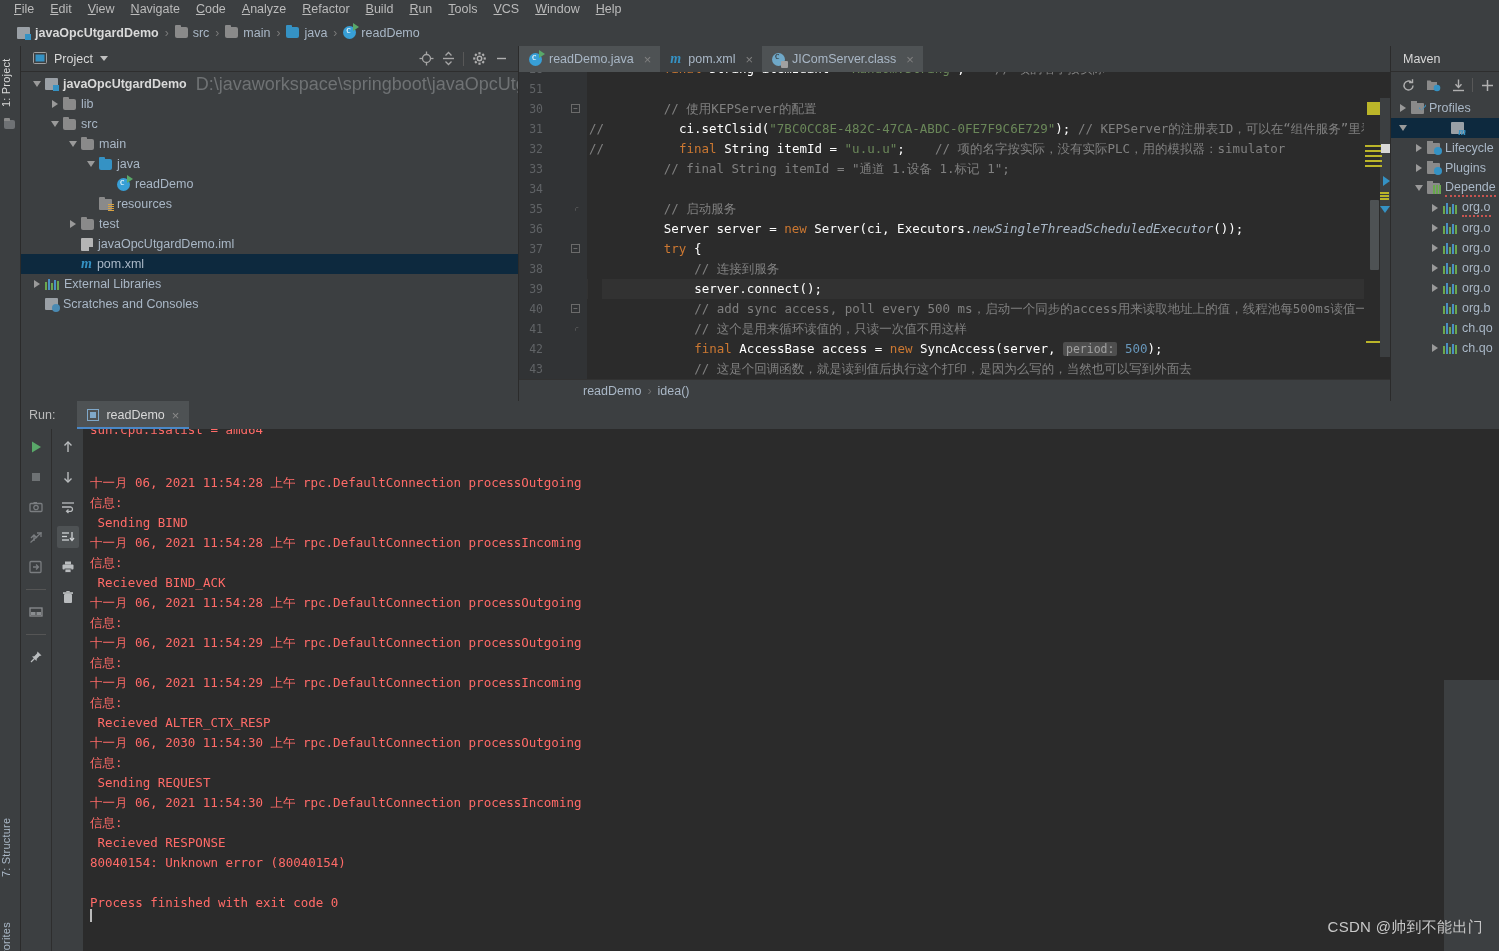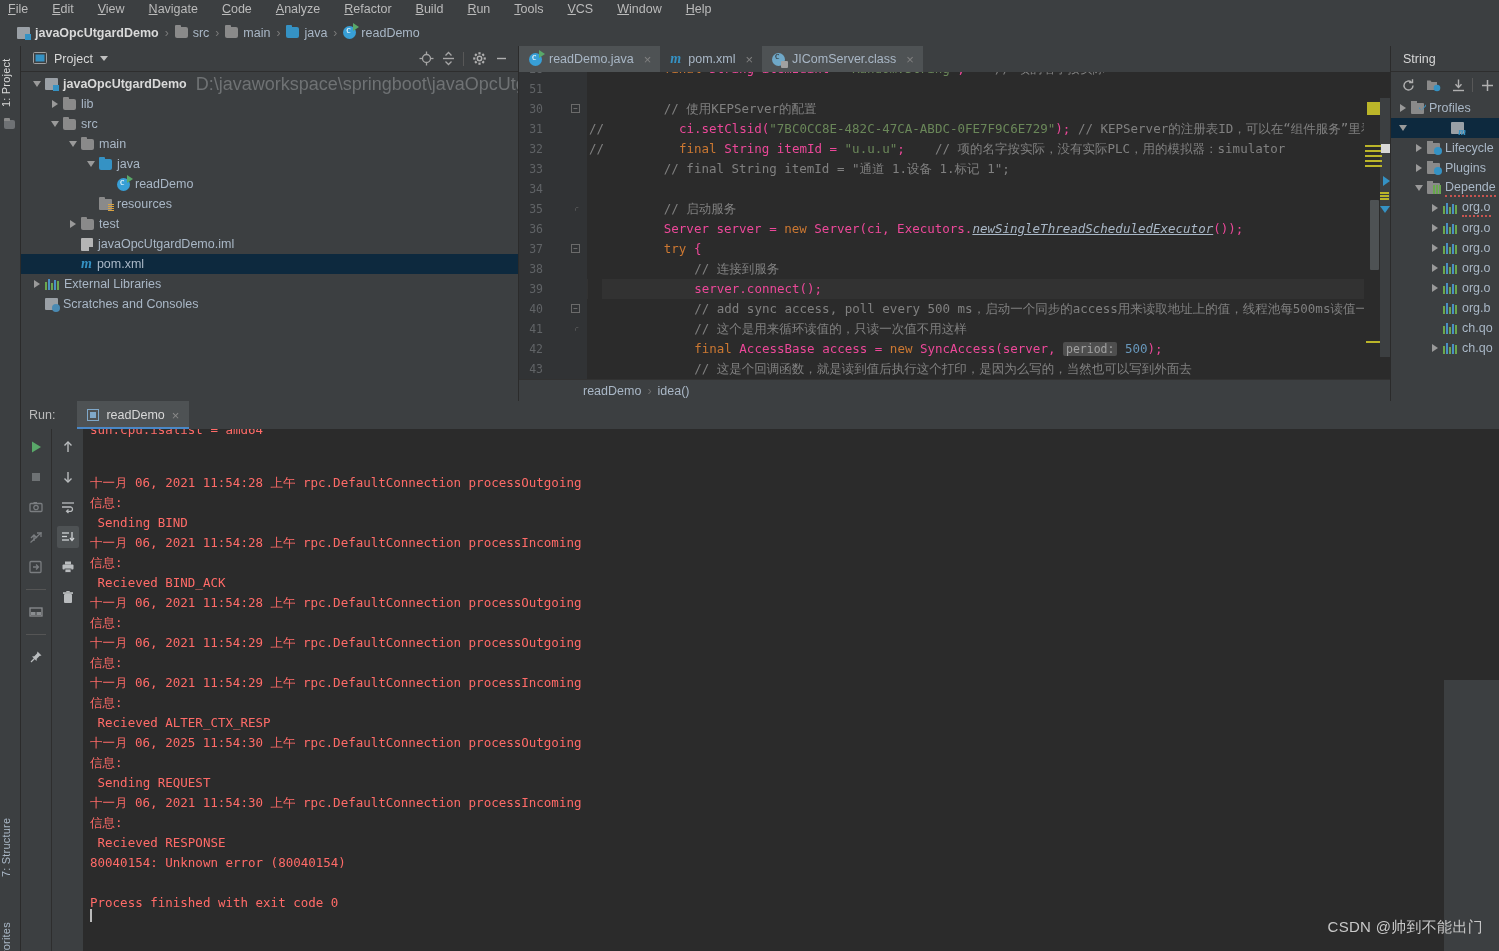--- a/index.html
+++ b/index.html
@@ -8,21 +8,21 @@
     background: #3c3f41;
     font-family: "Liberation Sans", sans-serif;
     overflow: hidden;
     -webkit-font-smoothing: antialiased;
   }
   .app { position: relative; width: 1499px; height: 951px; background: #3c3f41; }
 
   
   .menubar {
     position: absolute; left: 0; top: 0; width: 1499px; height: 19px;
-    background: #3c3f41; display: flex; align-items: center;  gap: 8px;
+    background: #3c3f41; display: flex; align-items: center; padding-left: 6px;
   }
   .menubar .mi {
     color: #bbbbbb; font-size: 12.5px; padding: 0 8px; line-height: 19px;
     white-space: nowrap; cursor: default;
   }
   .menubar .mi u { text-decoration: underline; }
 
   
   .navbar {
     position: absolute; left: 0; top: 19px; width: 1499px; height: 27px;
@@ -166,22 +166,22 @@
   }
   .codelines {
     position: absolute; left: 84px; top: 0; right: 0; height: 100%;
     font-family: "DejaVu Sans Mono", monospace; font-size: 12.5px;
   }
   .cl { position: absolute; white-space: pre; left: 0; }
   .hl-row { position: absolute; left: 68px; right: 26px; height: 20px; background: #323232; }
   .kw { color: #cc7832; }
   .cm { color: #808080; }
   .st { color: #6a8759; }
-  .it { color: #a9b7c6; font-style: italic; text-decoration: underline; }
-  .cd { color: #ec4899; }
+  .it { color: #a9b7c6; font-style: italic; }
+  .cd { color: #ffffff; }
   .num { color: #6897bb; }
   .hint { background: #4e4e4e; color: #a0a0a0; padding: 0 3px; border-radius: 2px; font-size: 11.5px; }
 
   .scroll-right { position:absolute; right:0; top:26px; bottom:22px; width:26px; background:#3c3f41; }
   .sr-inner { position:absolute; left:0; top:0; right:10px; bottom:0; background:#2b2b2b;}
   .mark { position:absolute; background:#bbb529; }
   .sr-thumb { position:absolute; right:11px; width:9px; background:#4e5254; border-radius:1px;}
 
   .breadcrumbbar {
     position: absolute; left: 0; bottom: 0; width: 100%; height: 22px;
@@ -587,21 +587,21 @@
       </div>
     <div class="breadcrumbbar">
       <span>readDemo</span>
       <span class="sep2">›</span>
       <span>idea()</span>
     </div>
   </div>
 
   <div class="maven">
     <div class="mv-header">
-      <span>String</span>
+      <span>Maven</span>
     </div>
     <div class="mv-tools">
       <span class="hdr-btn">
         <svg width="15" height="15" viewBox="0 0 15 15">
             <path d="M12 7.5a4.5 4.5 0 1 1-1.6-3.4" fill="none" stroke="#b0b0b0" stroke-width="1.4"></path>
             <path d="M11.5 1.2 L11.5 4.6 L8.1 4.6" fill="none" stroke="#b0b0b0" stroke-width="1.4"></path>
           </svg>
       </span>
       <span class="hdr-btn">
         <svg width="15" height="15" viewBox="0 0 15 15">
@@ -902,21 +902,21 @@
         <div class="cline">十一月 06, 2021 11:54:28 上午 rpc.DefaultConnection processIncoming</div>
         <div class="cline">信息:</div>
         <div class="cline"> Recieved BIND_ACK</div>
         <div class="cline">十一月 06, 2021 11:54:28 上午 rpc.DefaultConnection processOutgoing</div>
         <div class="cline">信息:</div>
         <div class="cline">十一月 06, 2021 11:54:29 上午 rpc.DefaultConnection processOutgoing</div>
         <div class="cline">信息:</div>
         <div class="cline">十一月 06, 2021 11:54:29 上午 rpc.DefaultConnection processIncoming</div>
         <div class="cline">信息:</div>
         <div class="cline"> Recieved ALTER_CTX_RESP</div>
-        <div class="cline">十一月 06, 2025 11:54:30 上午 rpc.DefaultConnection processOutgoing</div>
+        <div class="cline">十一月 06, 2030 11:54:30 上午 rpc.DefaultConnection processOutgoing</div>
         <div class="cline">信息:</div>
         <div class="cline"> Sending REQUEST</div>
         <div class="cline">十一月 06, 2021 11:54:30 上午 rpc.DefaultConnection processIncoming</div>
         <div class="cline">信息:</div>
         <div class="cline"> Recieved RESPONSE</div>
         <div class="cline">80040154: Unknown error (80040154)</div>
         <div class="cline">&nbsp;</div>
         <div class="cline">Process finished with exit code 0</div>
         <div class="cline" style="margin-top: -7px;"><span class="caret"></span></div>
       </div>

